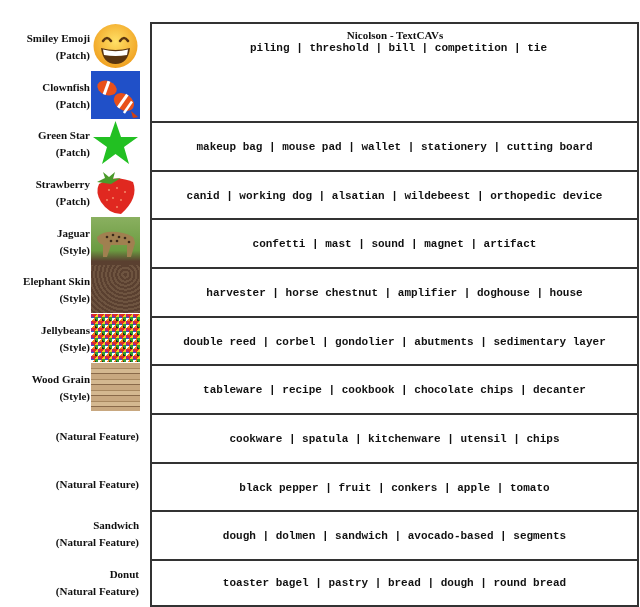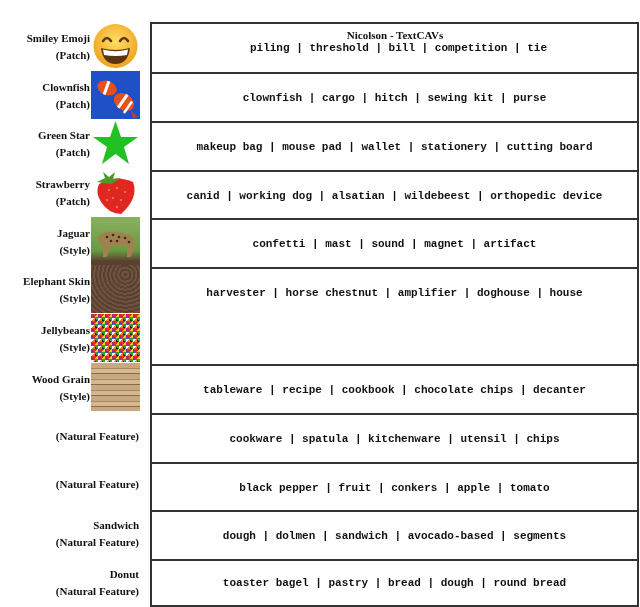--- a/index.html
+++ b/index.html
@@ -162,23 +162,23 @@
 
   <div class="thumb" style="top:243px;background:repeating-radial-gradient(circle at 70% 20%,#5a4030 0 2px,#6e5440 2px 4px)"></div>
 
   <div class="thumb" style="top:292px;background:conic-gradient(#e03020 0 12%,#f0d020 12% 25%,#30a030 25% 38%,#222 38% 48%,#f08020 48% 60%,#ffffff 60% 70%,#3060c0 70% 80%,#b02080 80% 90%,#e03020 90%);background-size:7px 7px"></div>
 
   <div class="thumb" style="top:341px;background:repeating-linear-gradient(180deg,#c8a880 0 5px,#a88860 5px 6px,#d4b890 6px 10px,#8a6a4a 10px 11px)"></div>
 </div>
 
 <div class="table">
   <div class="cell first" style="top:0;height:48px">piling | threshold | bill | competition | tie</div>
-  <div class="cell" style="top:48px;height:49px">clownfish | cargo | hitch | sewing kit | purse</div>
   <div class="cell" style="top:97px;height:49px">makeup bag | mouse pad | wallet | stationery | cutting board</div>
   <div class="cell" style="top:194px;height:49px">confetti | mast | sound | magnet | artifact</div>
   <div class="cell" style="top:146px;height:49px">canid | working dog | alsatian | wildebeest | orthopedic device</div>
   <div class="cell" style="top:243px;height:49px">harvester | horse chestnut | amplifier | doghouse | house</div>
+  <div class="cell" style="top:292px;height:49px">double reed | corbel | gondolier | abutments | sedimentary layer</div>
   <div class="cell" style="top:340px;height:49px">tableware | recipe | cookbook | chocolate chips | decanter</div>
   <div class="cell" style="top:389px;height:49px">cookware | spatula | kitchenware | utensil | chips</div>
   <div class="cell" style="top:438px;height:49px">black pepper | fruit | conkers | apple | tomato</div>
   <div class="cell" style="top:486px;height:49px">dough | dolmen | sandwich | avocado-based | segments</div>
   <div class="cell" style="top:535px;height:46px">toaster bagel | pastry | bread | dough | round bread</div>
 </div>
 
 </body></html>

